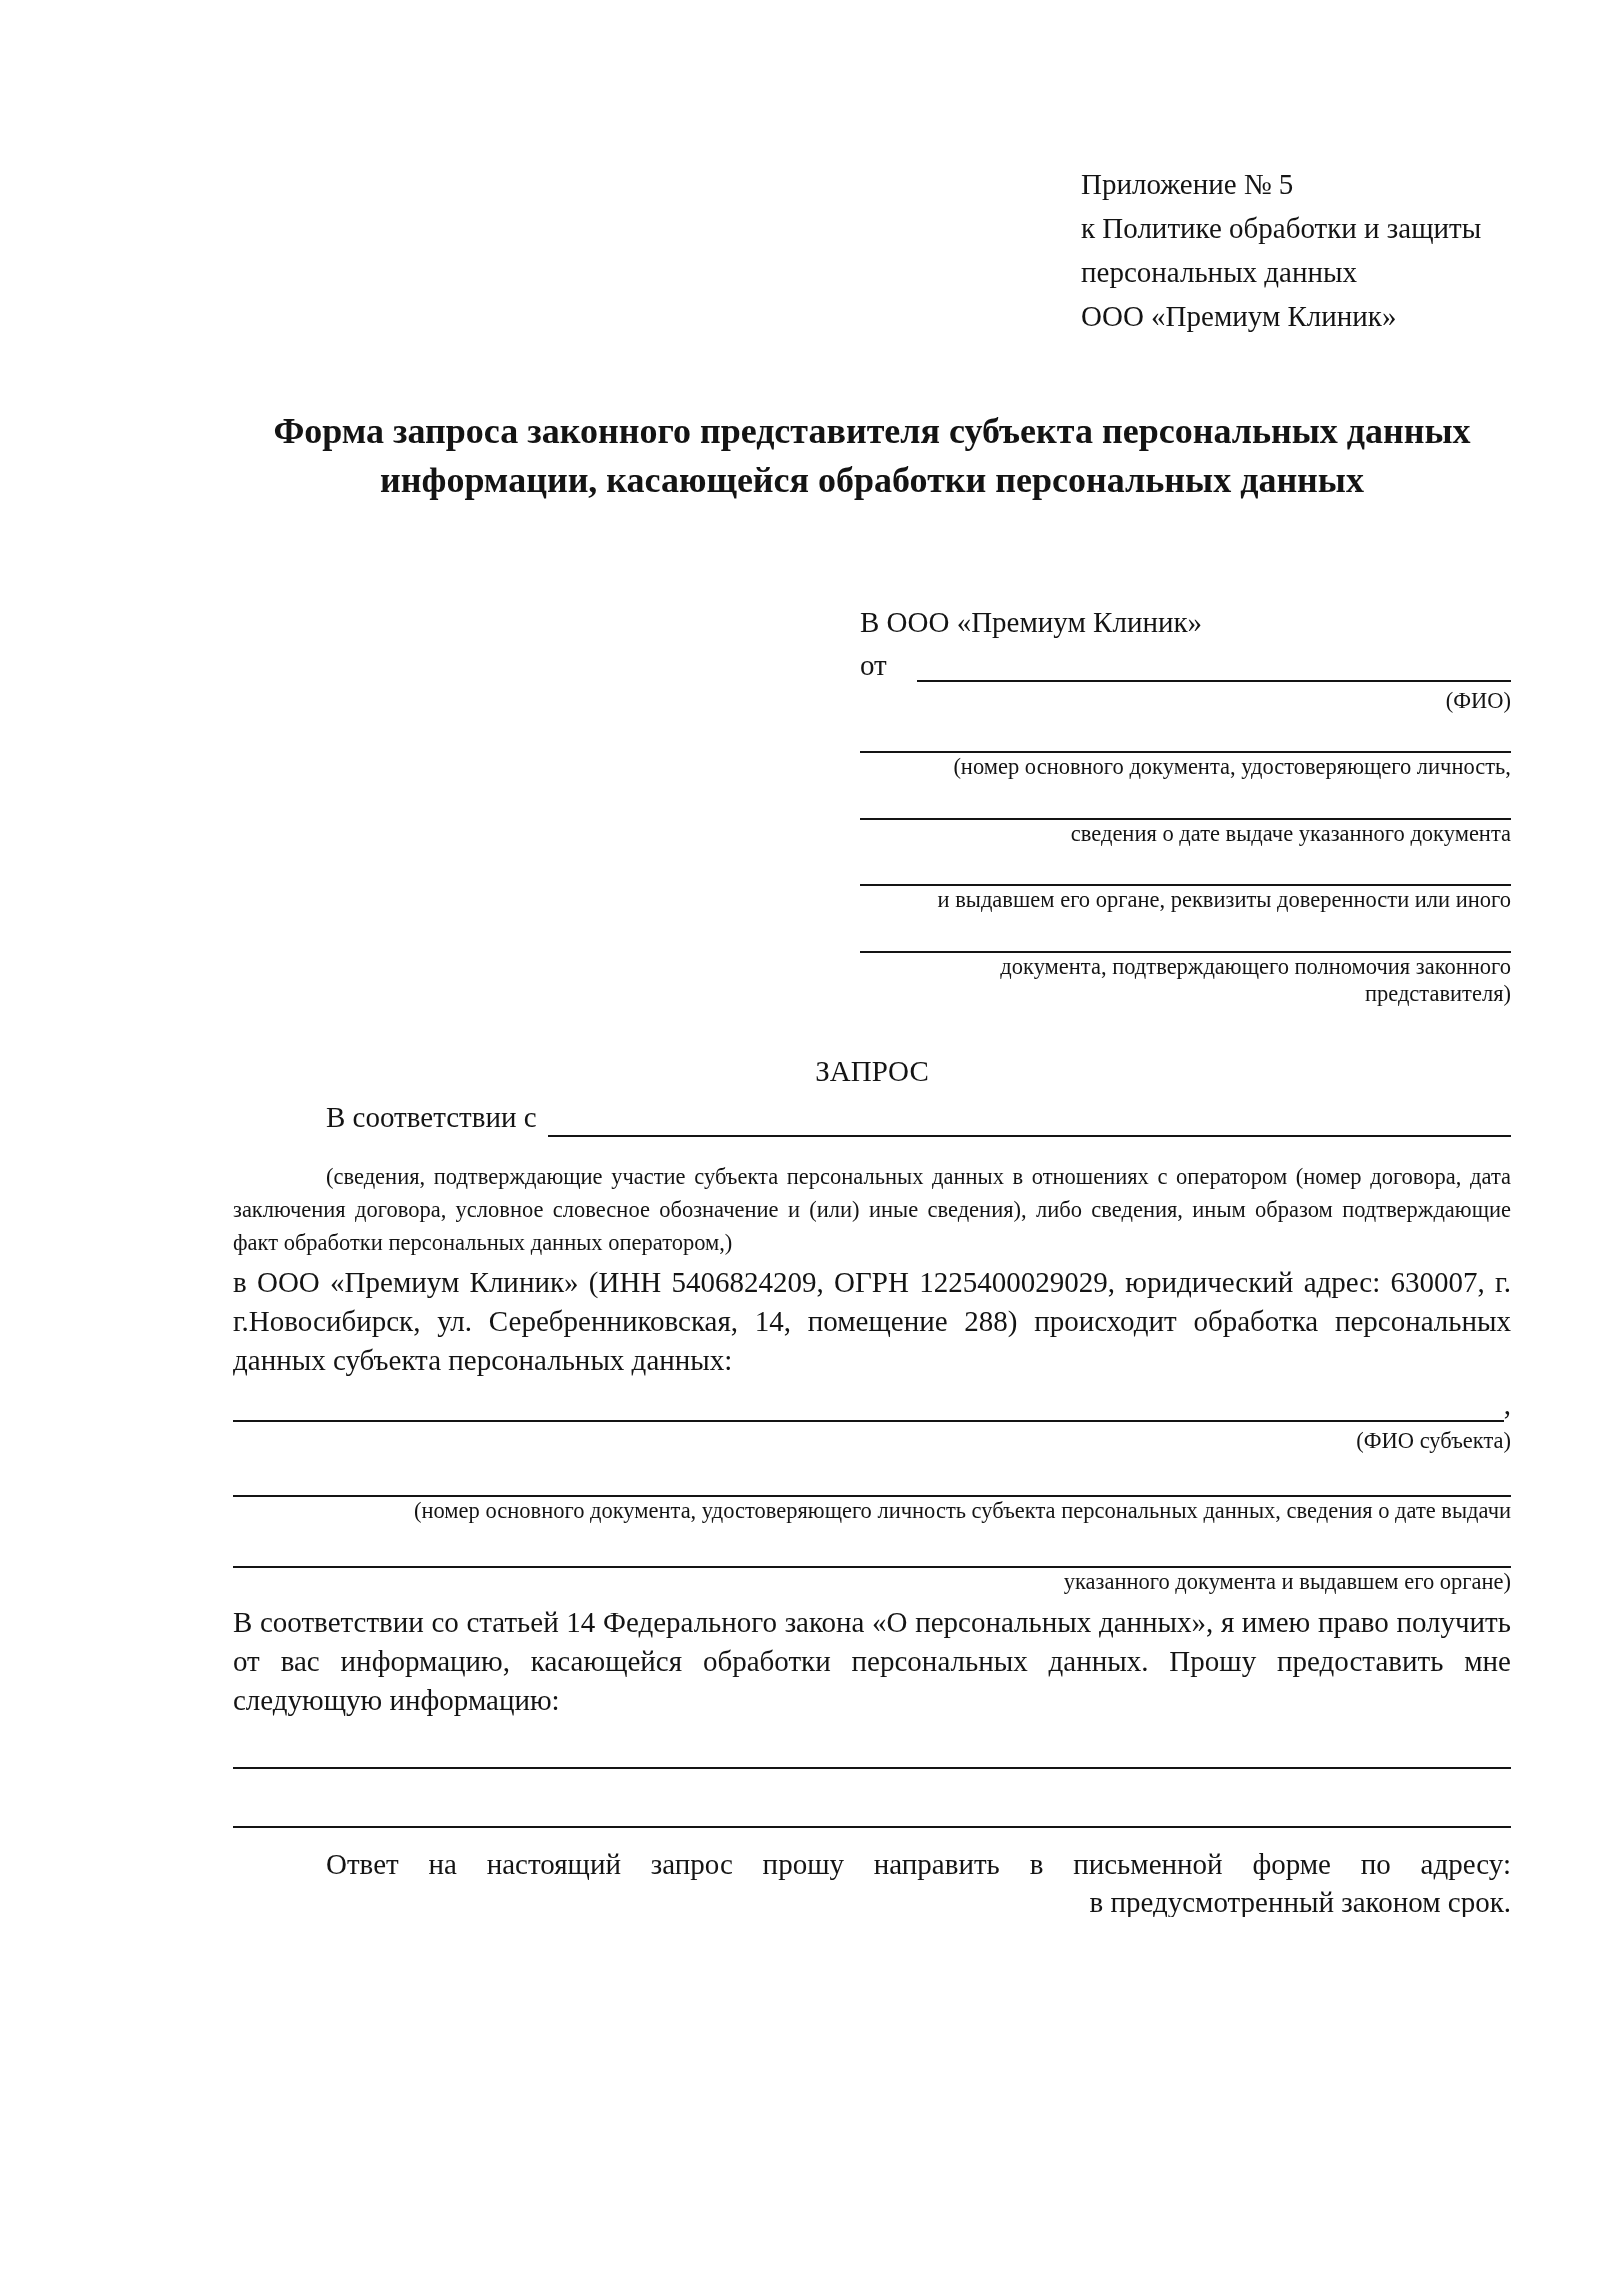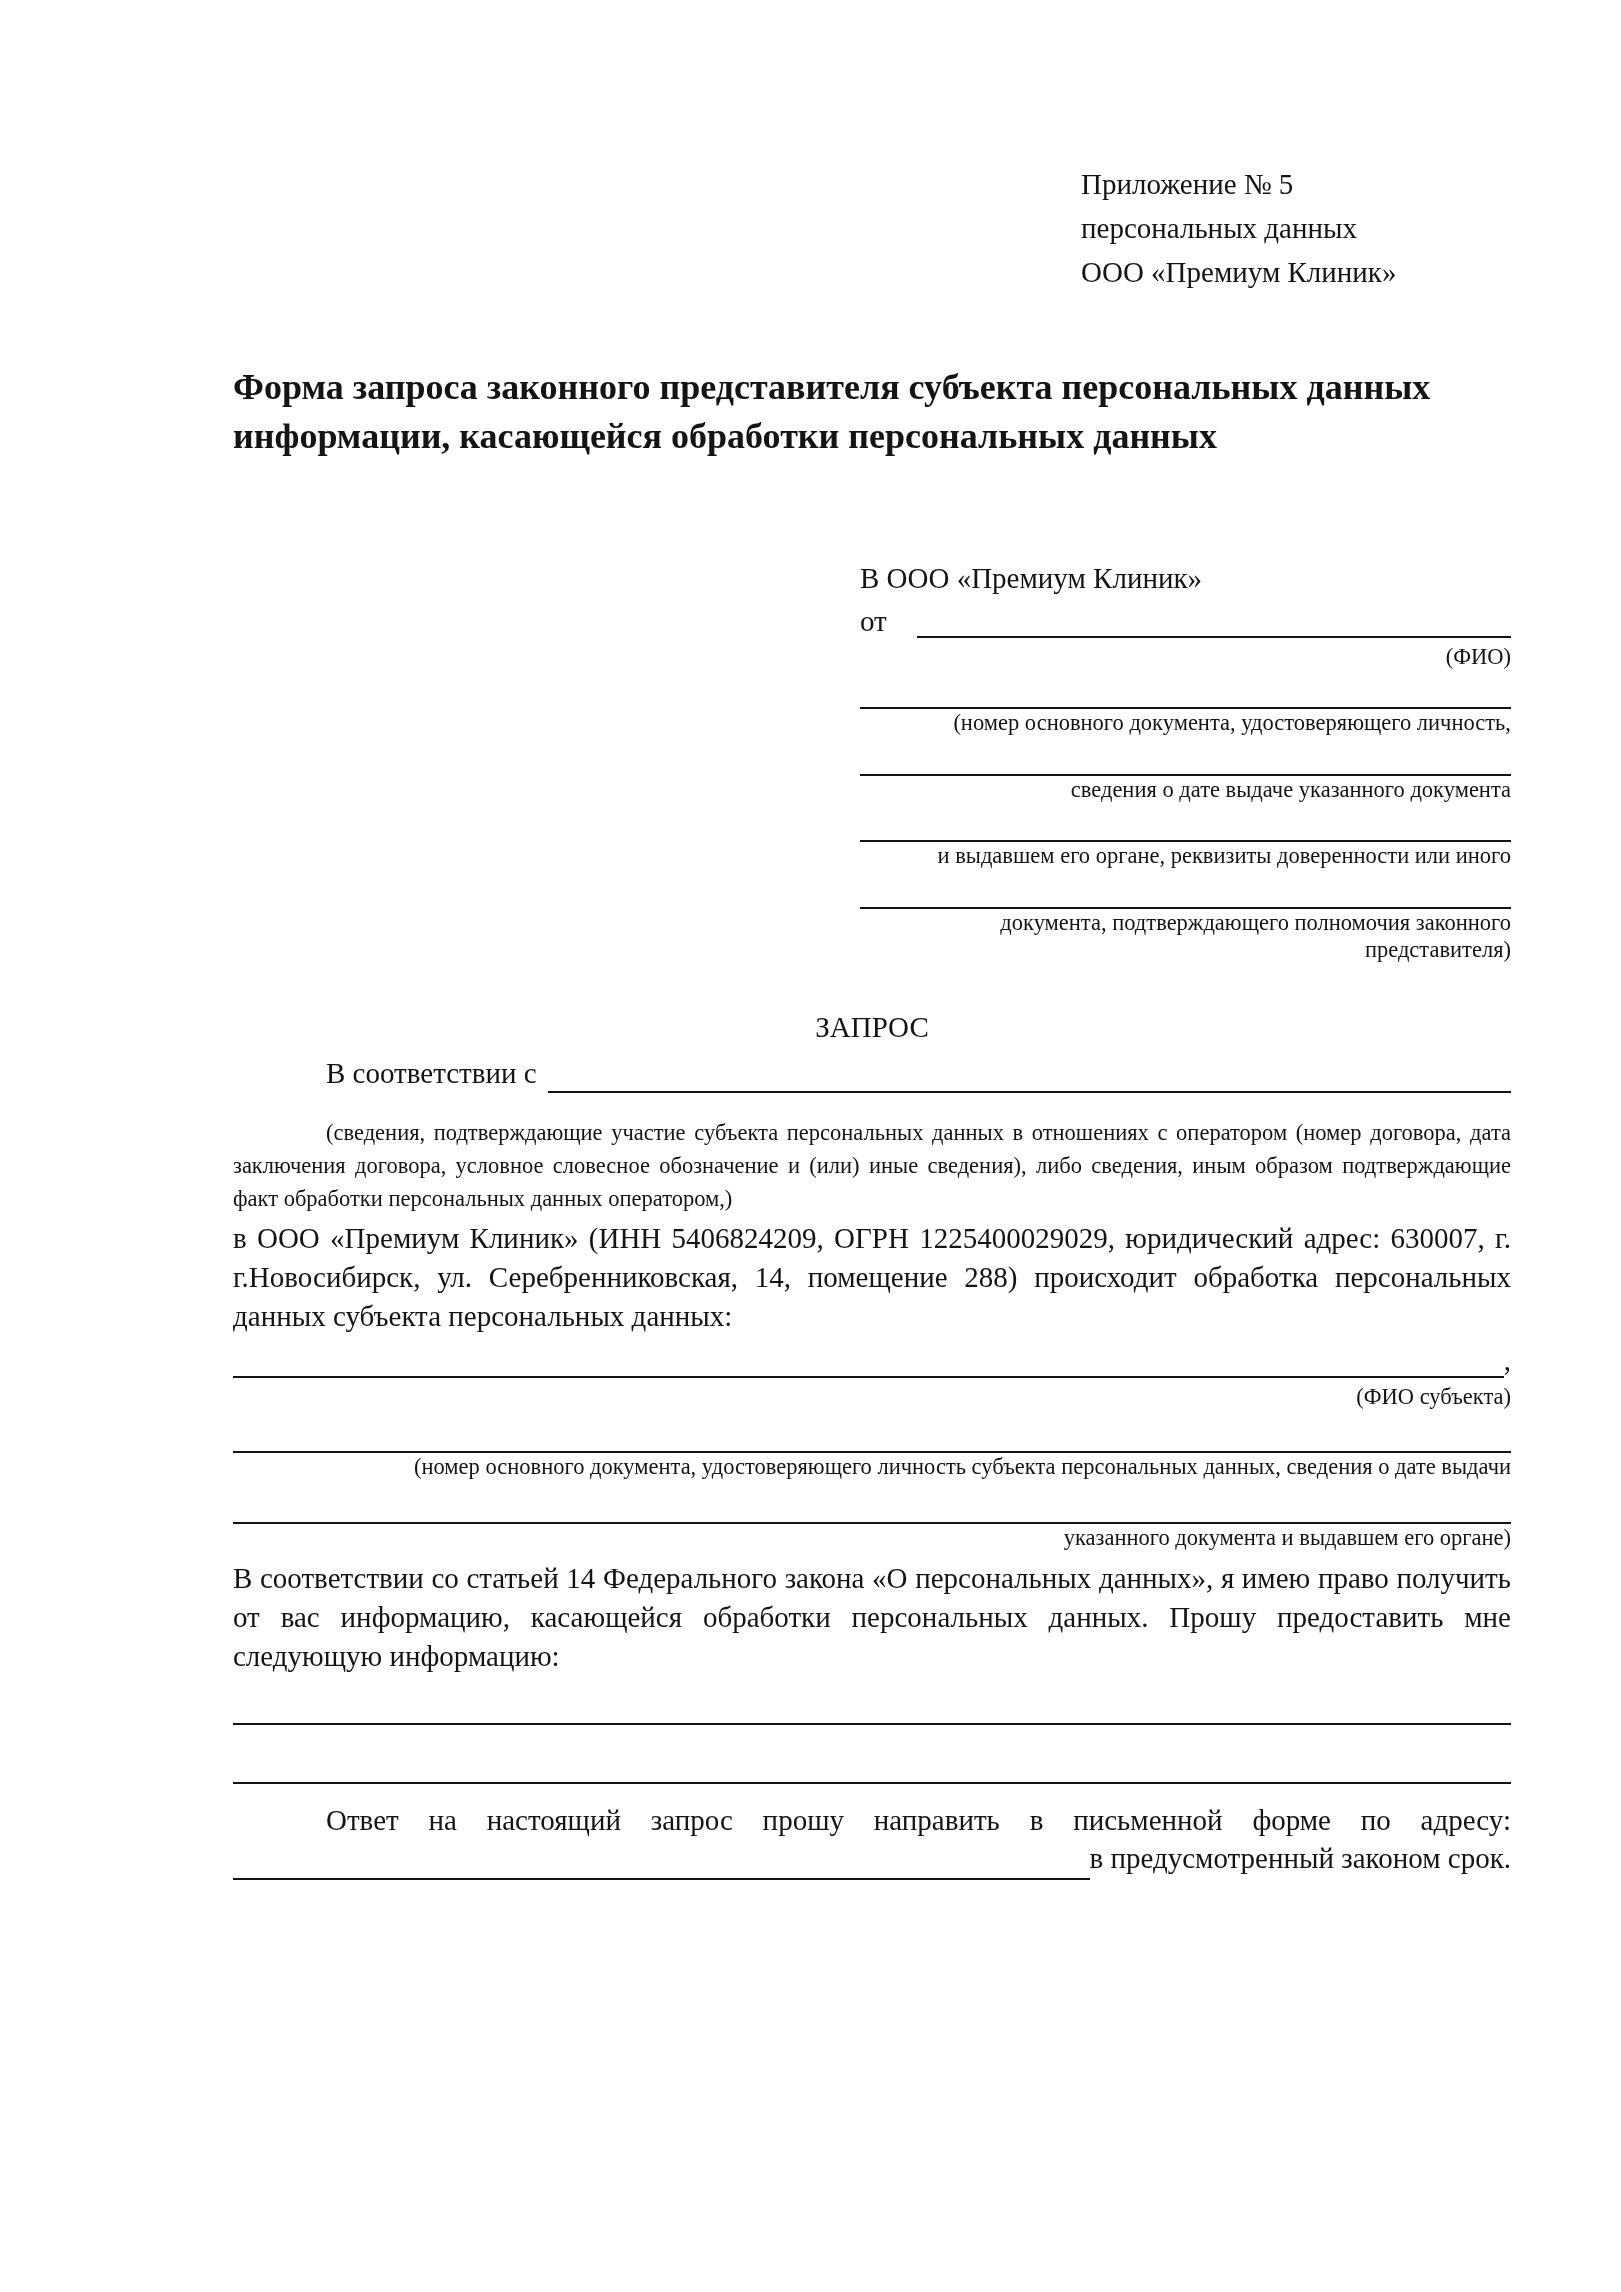--- a/index.html
+++ b/index.html
@@ -11,20 +11,21 @@
     color:#141414;
     font-family:"Liberation Serif","DejaVu Serif",serif;
     font-size:29px;
     box-sizing:border-box;
     padding:162px 110px 0 233px;
     overflow:hidden;
   }
   .appendix { margin-left:848px; line-height:44px; }
   .doc-title {
     margin:69px 0 0 0;
+    text-align:center;
     font-size:36px;
     font-weight:bold;
     line-height:49px;
   }
   .addressee { margin-top:98px; margin-left:627px; line-height:39px; }
   .from-row { display:flex; margin-top:3.9px; height:41px;gap:20px; }
   .from-row .label { white-space:nowrap; padding-right:9.8px; }
   .fill {
     flex:1 1 auto;
     border-bottom:2.9px solid #141414;
@@ -77,20 +78,21 @@
   .sig-part { white-space:nowrap; }
   .date-part { white-space:nowrap; }
 </style>
 </head>
 <body>
 
 <div class="page">
 
   <div class="appendix">
     <div>Приложение № 5</div>
+    <div>к Политике обработки и защиты</div>
     <div>персональных данных</div>
     <div>ООО «Премиум Клиник»</div>
   </div>
 
   <div class="doc-title">Форма запроса законного представителя субъекта персональных данных информации, касающейся обработки персональных данных</div>
 
   <div class="addressee">
     <div>В ООО «Премиум Клиник»</div>
     <div class="from-row">
       <span class="label">от</span>

